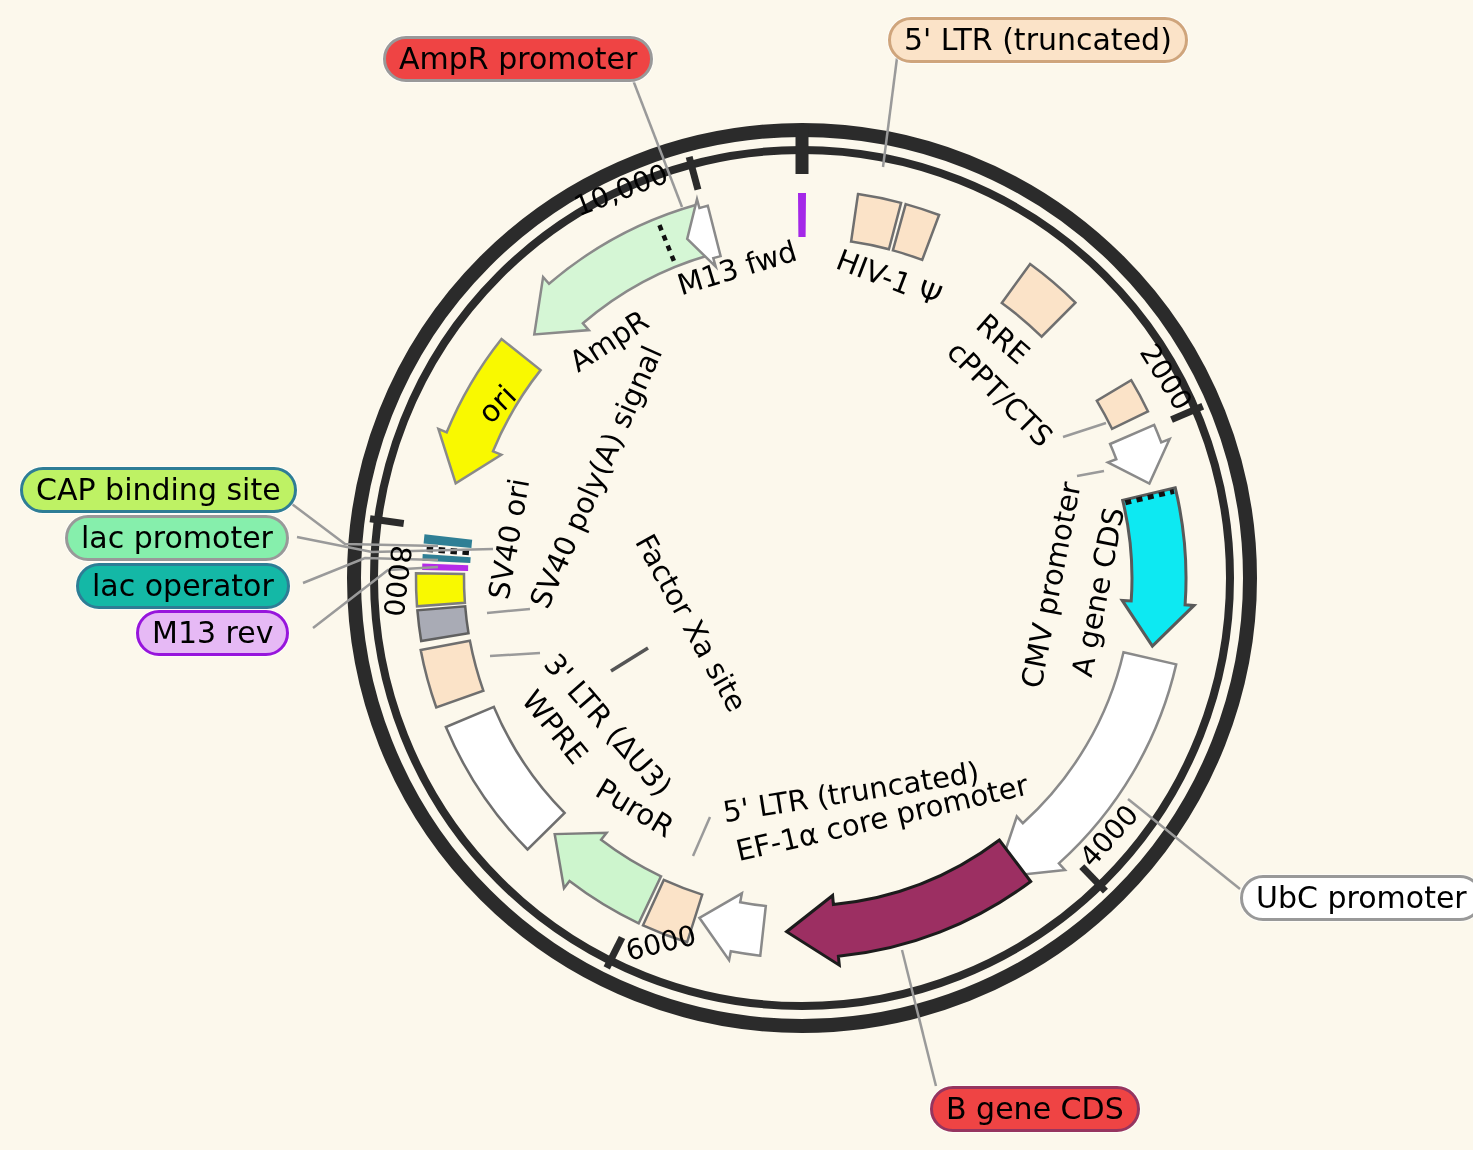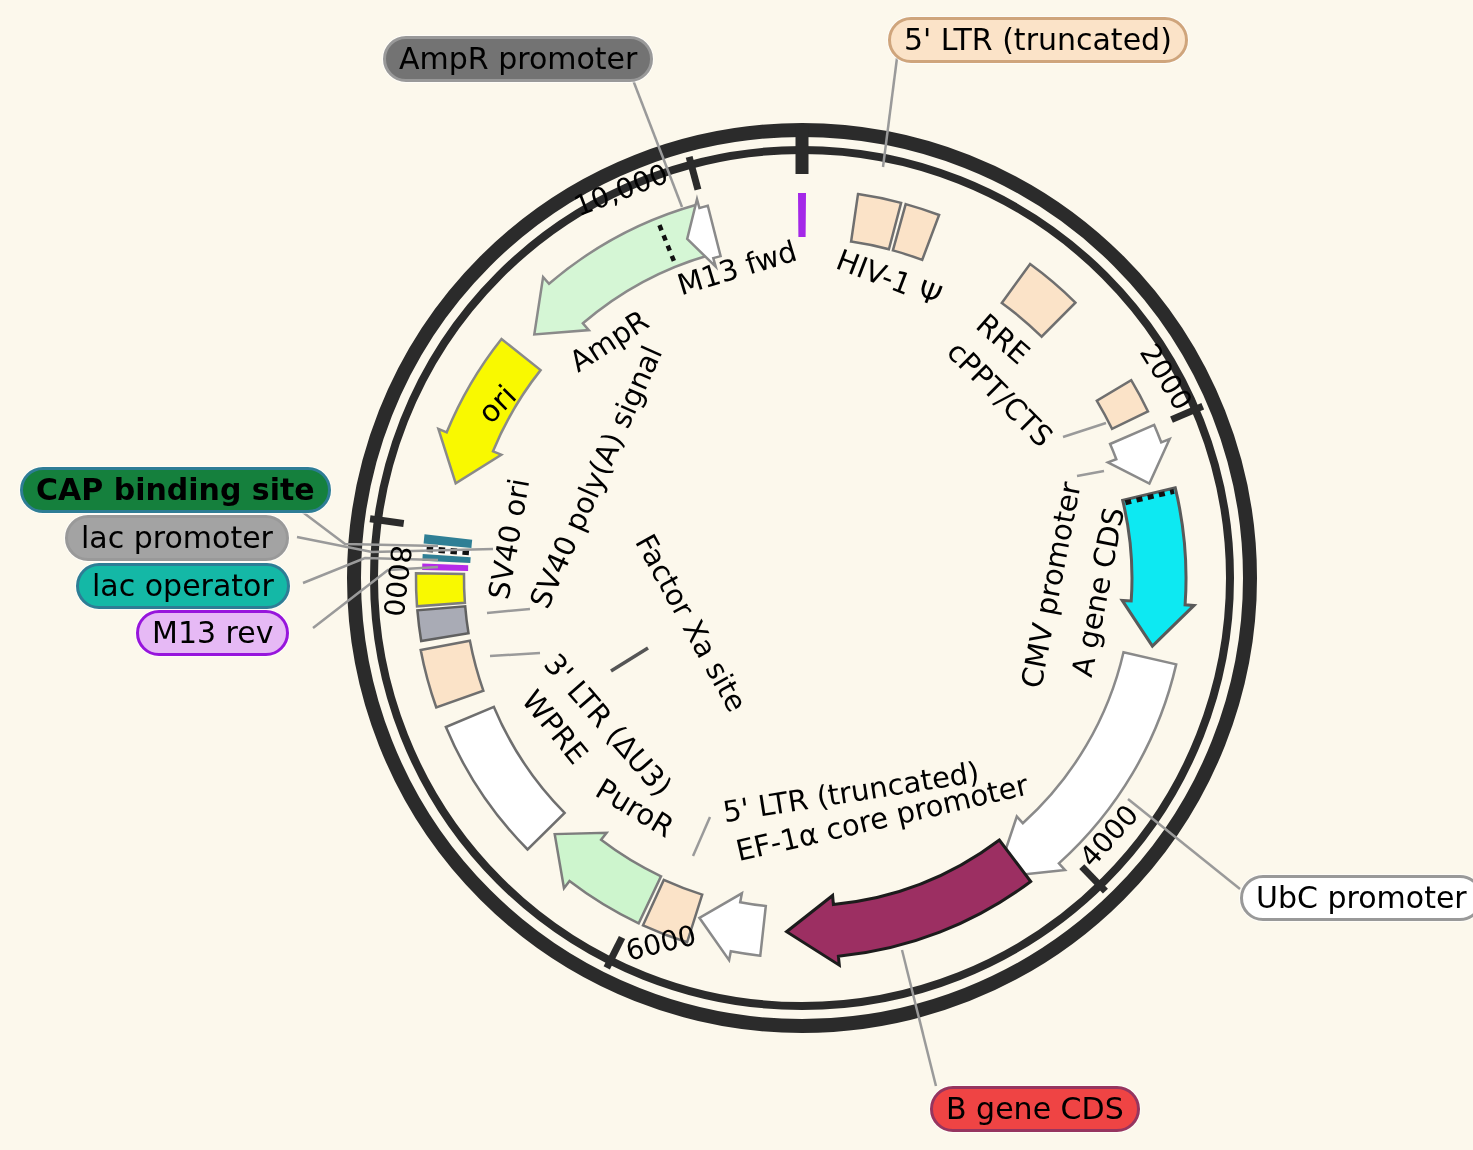--- a/index.html
+++ b/index.html
@@ -87,21 +87,21 @@
     <text transform="translate(851,792) rotate(-9)" text-anchor="middle" dominant-baseline="central" font-size="29">5' LTR (truncated)</text>
     <text transform="translate(882,818) rotate(-13)" text-anchor="middle" dominant-baseline="central" font-size="29">EF-1α core promoter</text>
     <text transform="translate(621,190) rotate(-21)" text-anchor="middle" dominant-baseline="central" font-size="28">10,000</text>
     <text transform="translate(1166,377) rotate(58)" text-anchor="middle" dominant-baseline="central" font-size="28">2000</text>
     <text transform="translate(1109,836) rotate(-48)" text-anchor="middle" dominant-baseline="central" font-size="28">4000</text>
     <text transform="translate(661,943) rotate(-14)" text-anchor="middle" dominant-baseline="central" font-size="28">6000</text>
     <text transform="translate(397,581) rotate(97)" text-anchor="middle" dominant-baseline="central" font-size="28">8000</text>
   </svg>
 
 <div>
-  <div class="pill" style="left: 383px; top: 36px; background: #737373; border-color: rgb(153, 153, 153);">AmpR promoter</div>
+  <div class="pill" style="left: 383px; top: 36px; background: #ef4444; border-color: rgb(153, 153, 153);">AmpR promoter</div>
   <div class="pill" style="left: 888px; top: 17px; background: rgb(251, 227, 200); border-color: rgb(207, 165, 124);">5' LTR (truncated)</div>
-  <div class="pill" style="left: 20px; top: 467px; background: #15803d; border-color: rgb(46, 125, 149); font-weight: bold;">CAP binding site</div>
-  <div class="pill" style="left: 65px; top: 515px; background: #a3a3a3; border-color: rgb(153, 153, 153);">lac promoter</div>
+  <div class="pill" style="left: 20px; top: 467px; background: #bef264; border-color: rgb(46, 125, 149);">CAP binding site</div>
+  <div class="pill" style="left: 65px; top: 515px; background: #86efac; border-color: rgb(153, 153, 153);">lac promoter</div>
   <div class="pill" style="left: 76px; top: 563px; background: #14b8a6; border-color: rgb(46, 125, 149);">lac operator</div>
   <div class="pill" style="left: 136px; top: 610px; background: rgb(230, 185, 245); border-color: rgb(151, 21, 220);">M13 rev</div>
   <div class="pill" style="left: 1240px; top: 875px; background: rgb(255, 255, 255); border-color: rgb(153, 153, 153);">UbC promoter</div>
   <div class="pill" style="left: 930px; top: 1086px; background: #ef4444; border-color: rgb(150, 53, 95);">B gene CDS</div>
 </div>
 
 </body></html>

